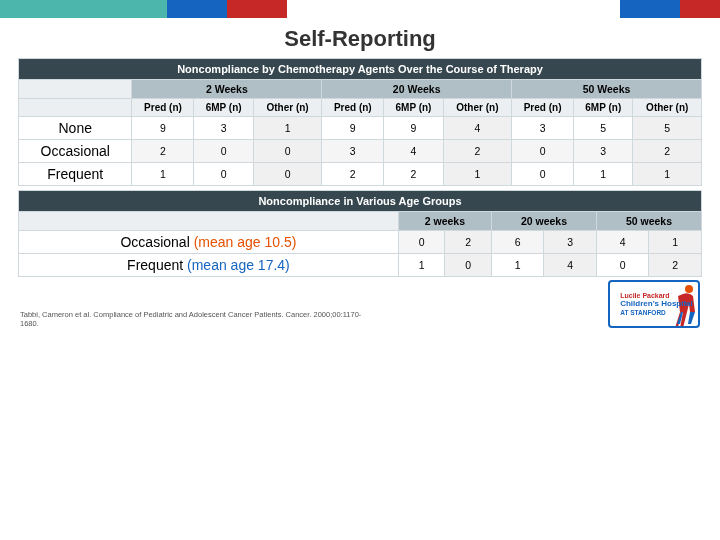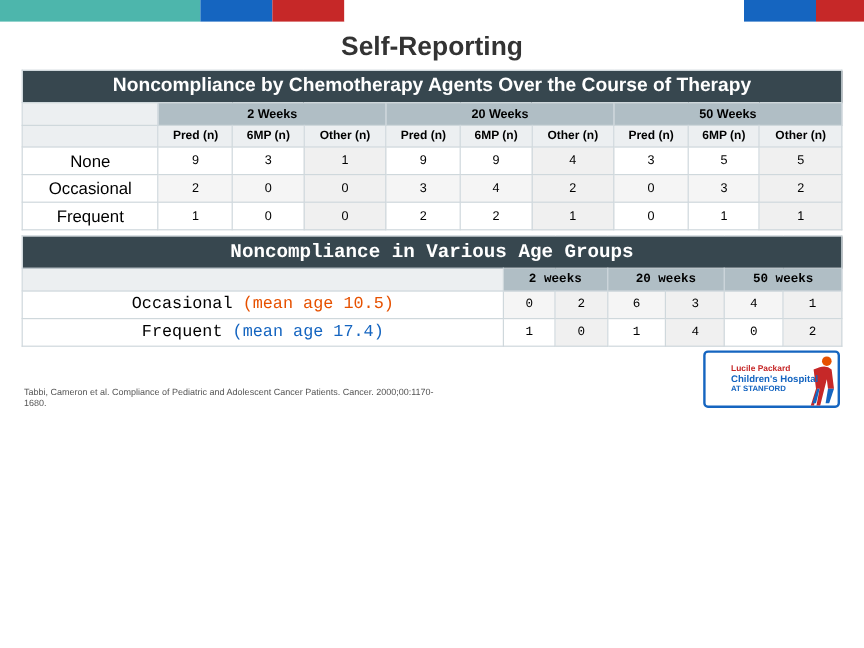--- a/index.html
+++ b/index.html
@@ -43,21 +43,21 @@
       width: 100%;
       border-collapse: collapse;
       font-size: 11px;
     }
 
     .table-title {
       background: #37474f;
       color: #fff;
       text-align: center;
       font-weight: bold;
-      font-size: 16px;
+      font-size: 11px;
       padding: 4px;
     }
 
     .section-header {
       background: #b0bec5;
       color: #000;
       text-align: center;
       font-weight: bold;
       padding: 3px 2px;
       font-size: 10.5px;
@@ -91,21 +91,20 @@
     .footnote {
       font-size: 9px;
       color: #555;
       margin-top: 3px;
       margin-bottom: 4px;
     }
 
     .two-col-layout {
       display: flex;
       margin-top: 4px;
-      font-family: Liberation Mono, monospace;
     }
 
     .left-col { flex: 1.1; }
     .right-col {
       flex: 0.9;
       display: flex;
       flex-direction: column;
       justify-content: flex-start;
       padding-top: 5px;
     }
@@ -135,21 +134,21 @@
     
     .hospital-logo {
       display: flex;
       flex-direction: column;
       align-items: center;
       font-size: 9px;
       color: #1565c0;
       font-weight: bold;
     }
     .logo-box {
-      width: 114px;
+      width: 92px;
       height: 48px;
       border: 2px solid #1565c0;
       border-radius: 4px;
       display: flex;
       flex-direction: column;
       align-items: center;
       justify-content: center;
       background: #fff;
       position: relative;
       overflow: hidden;

